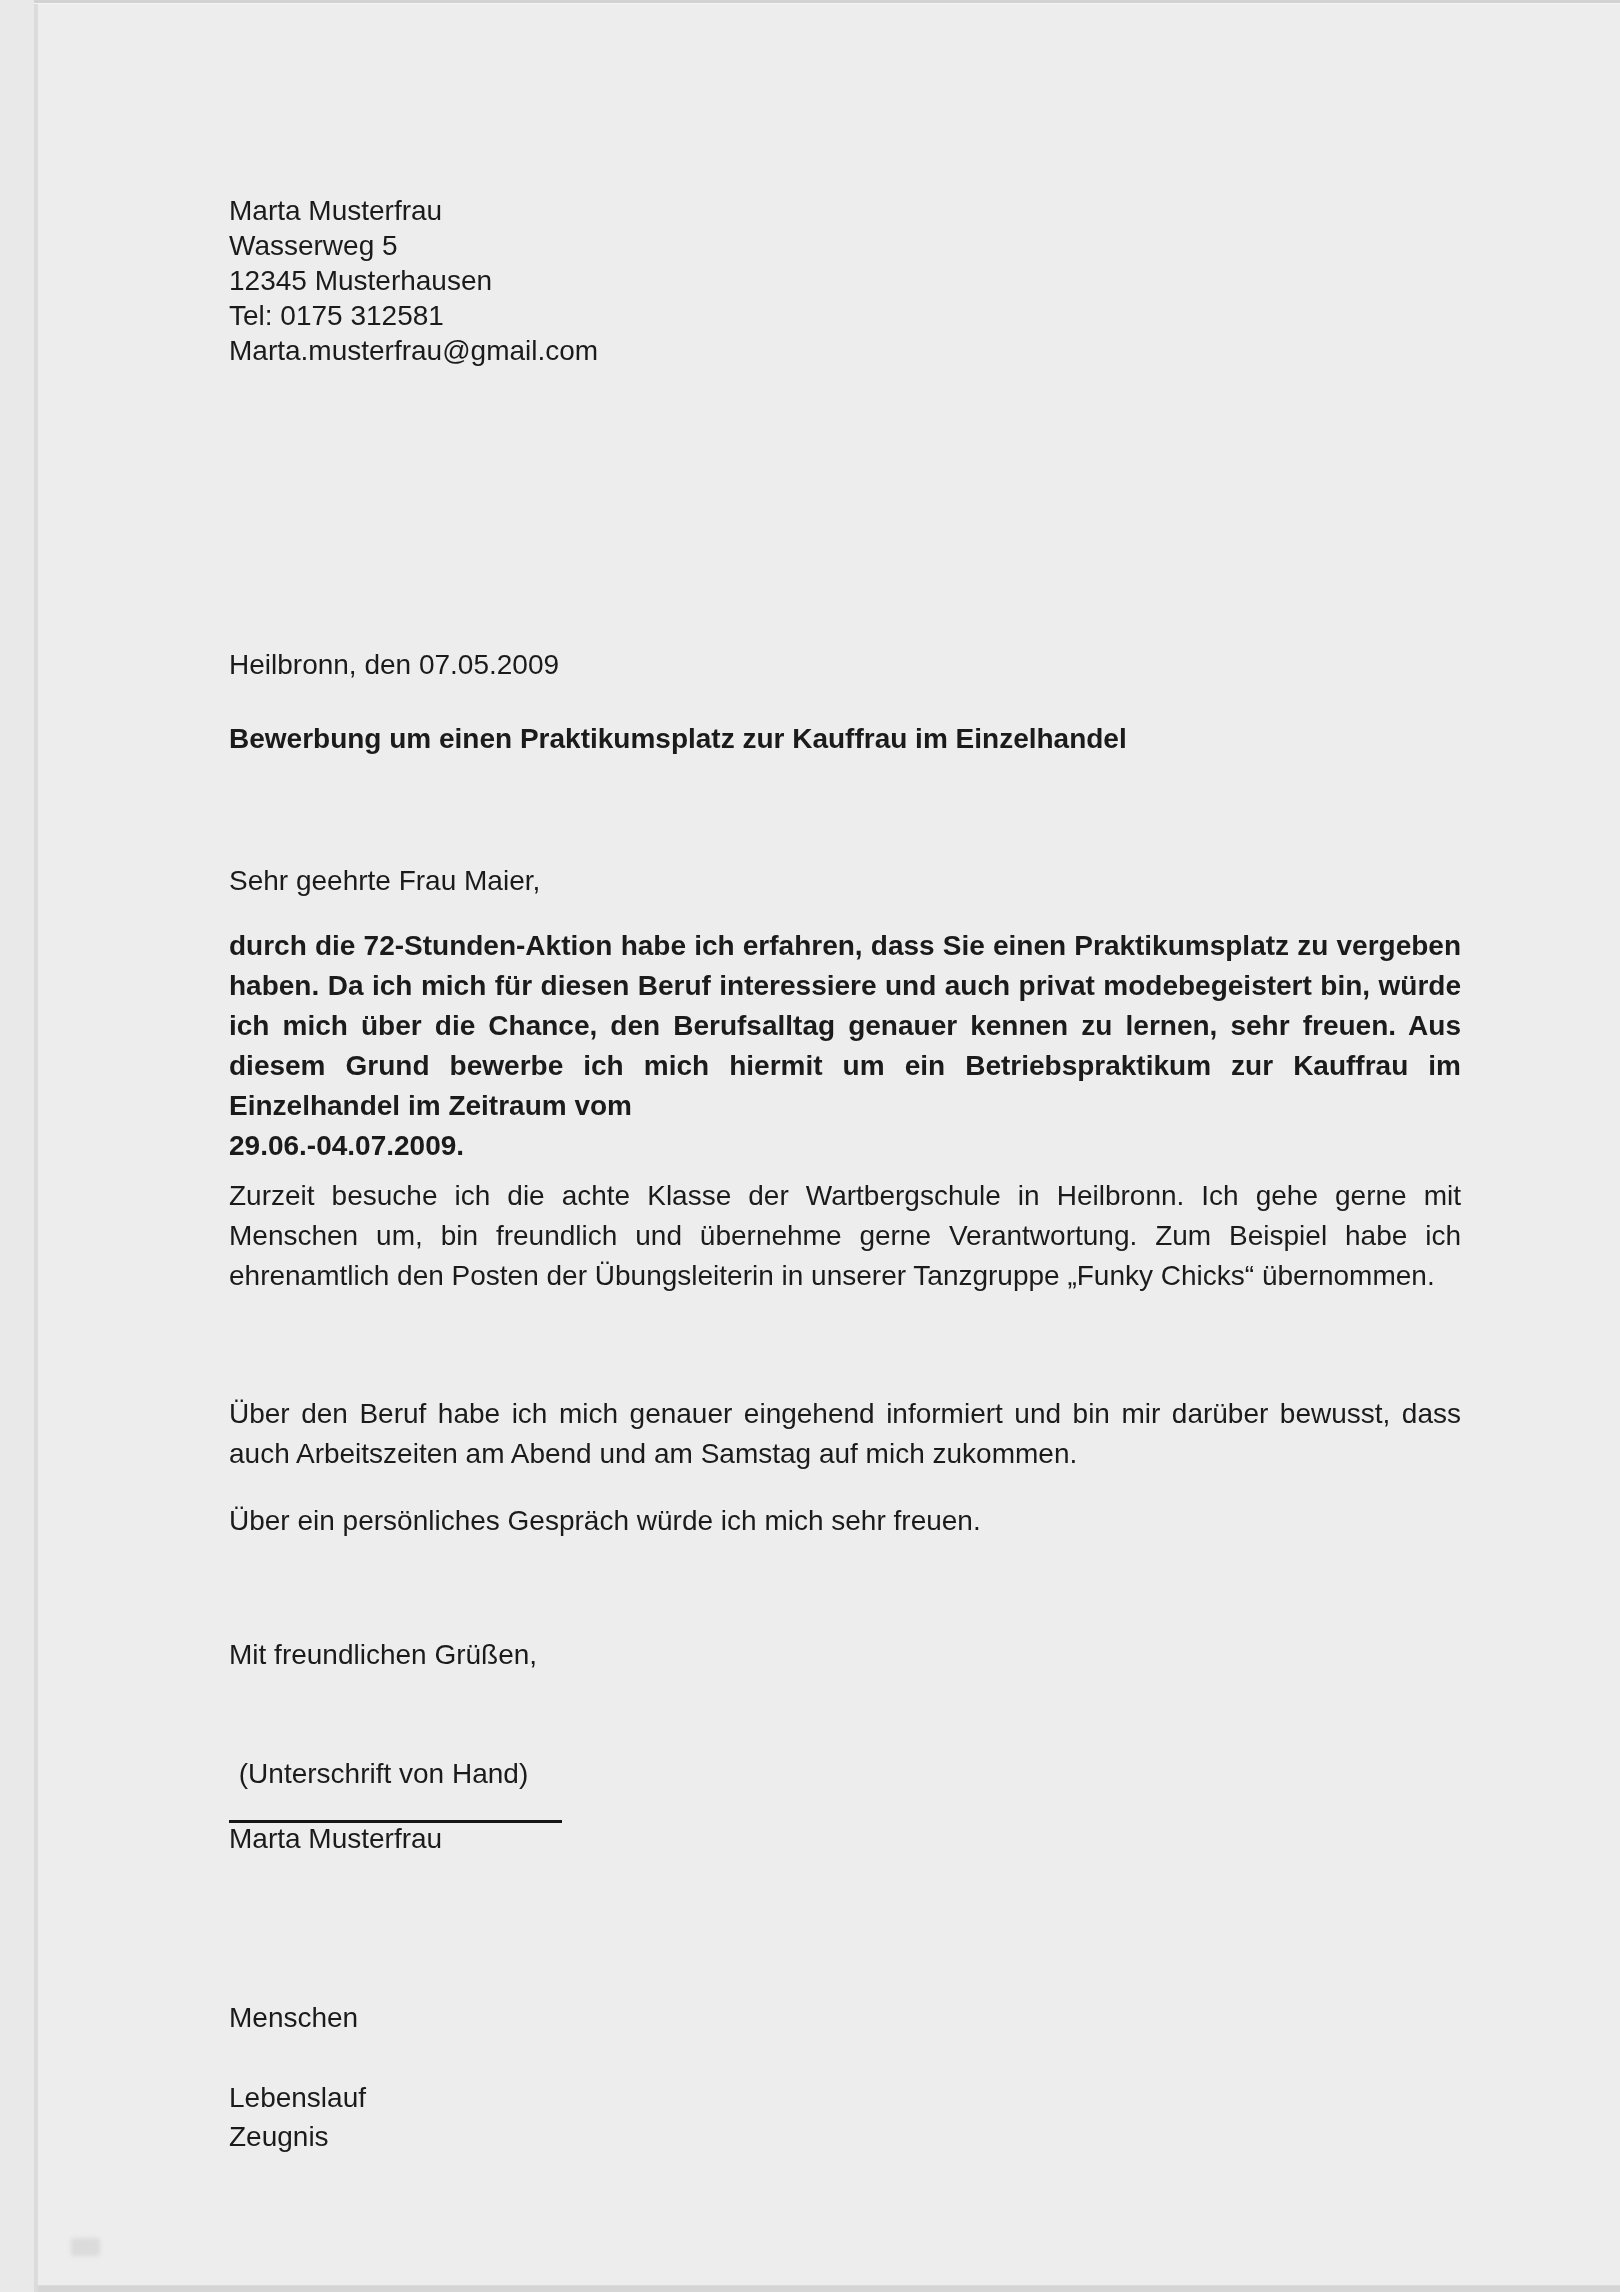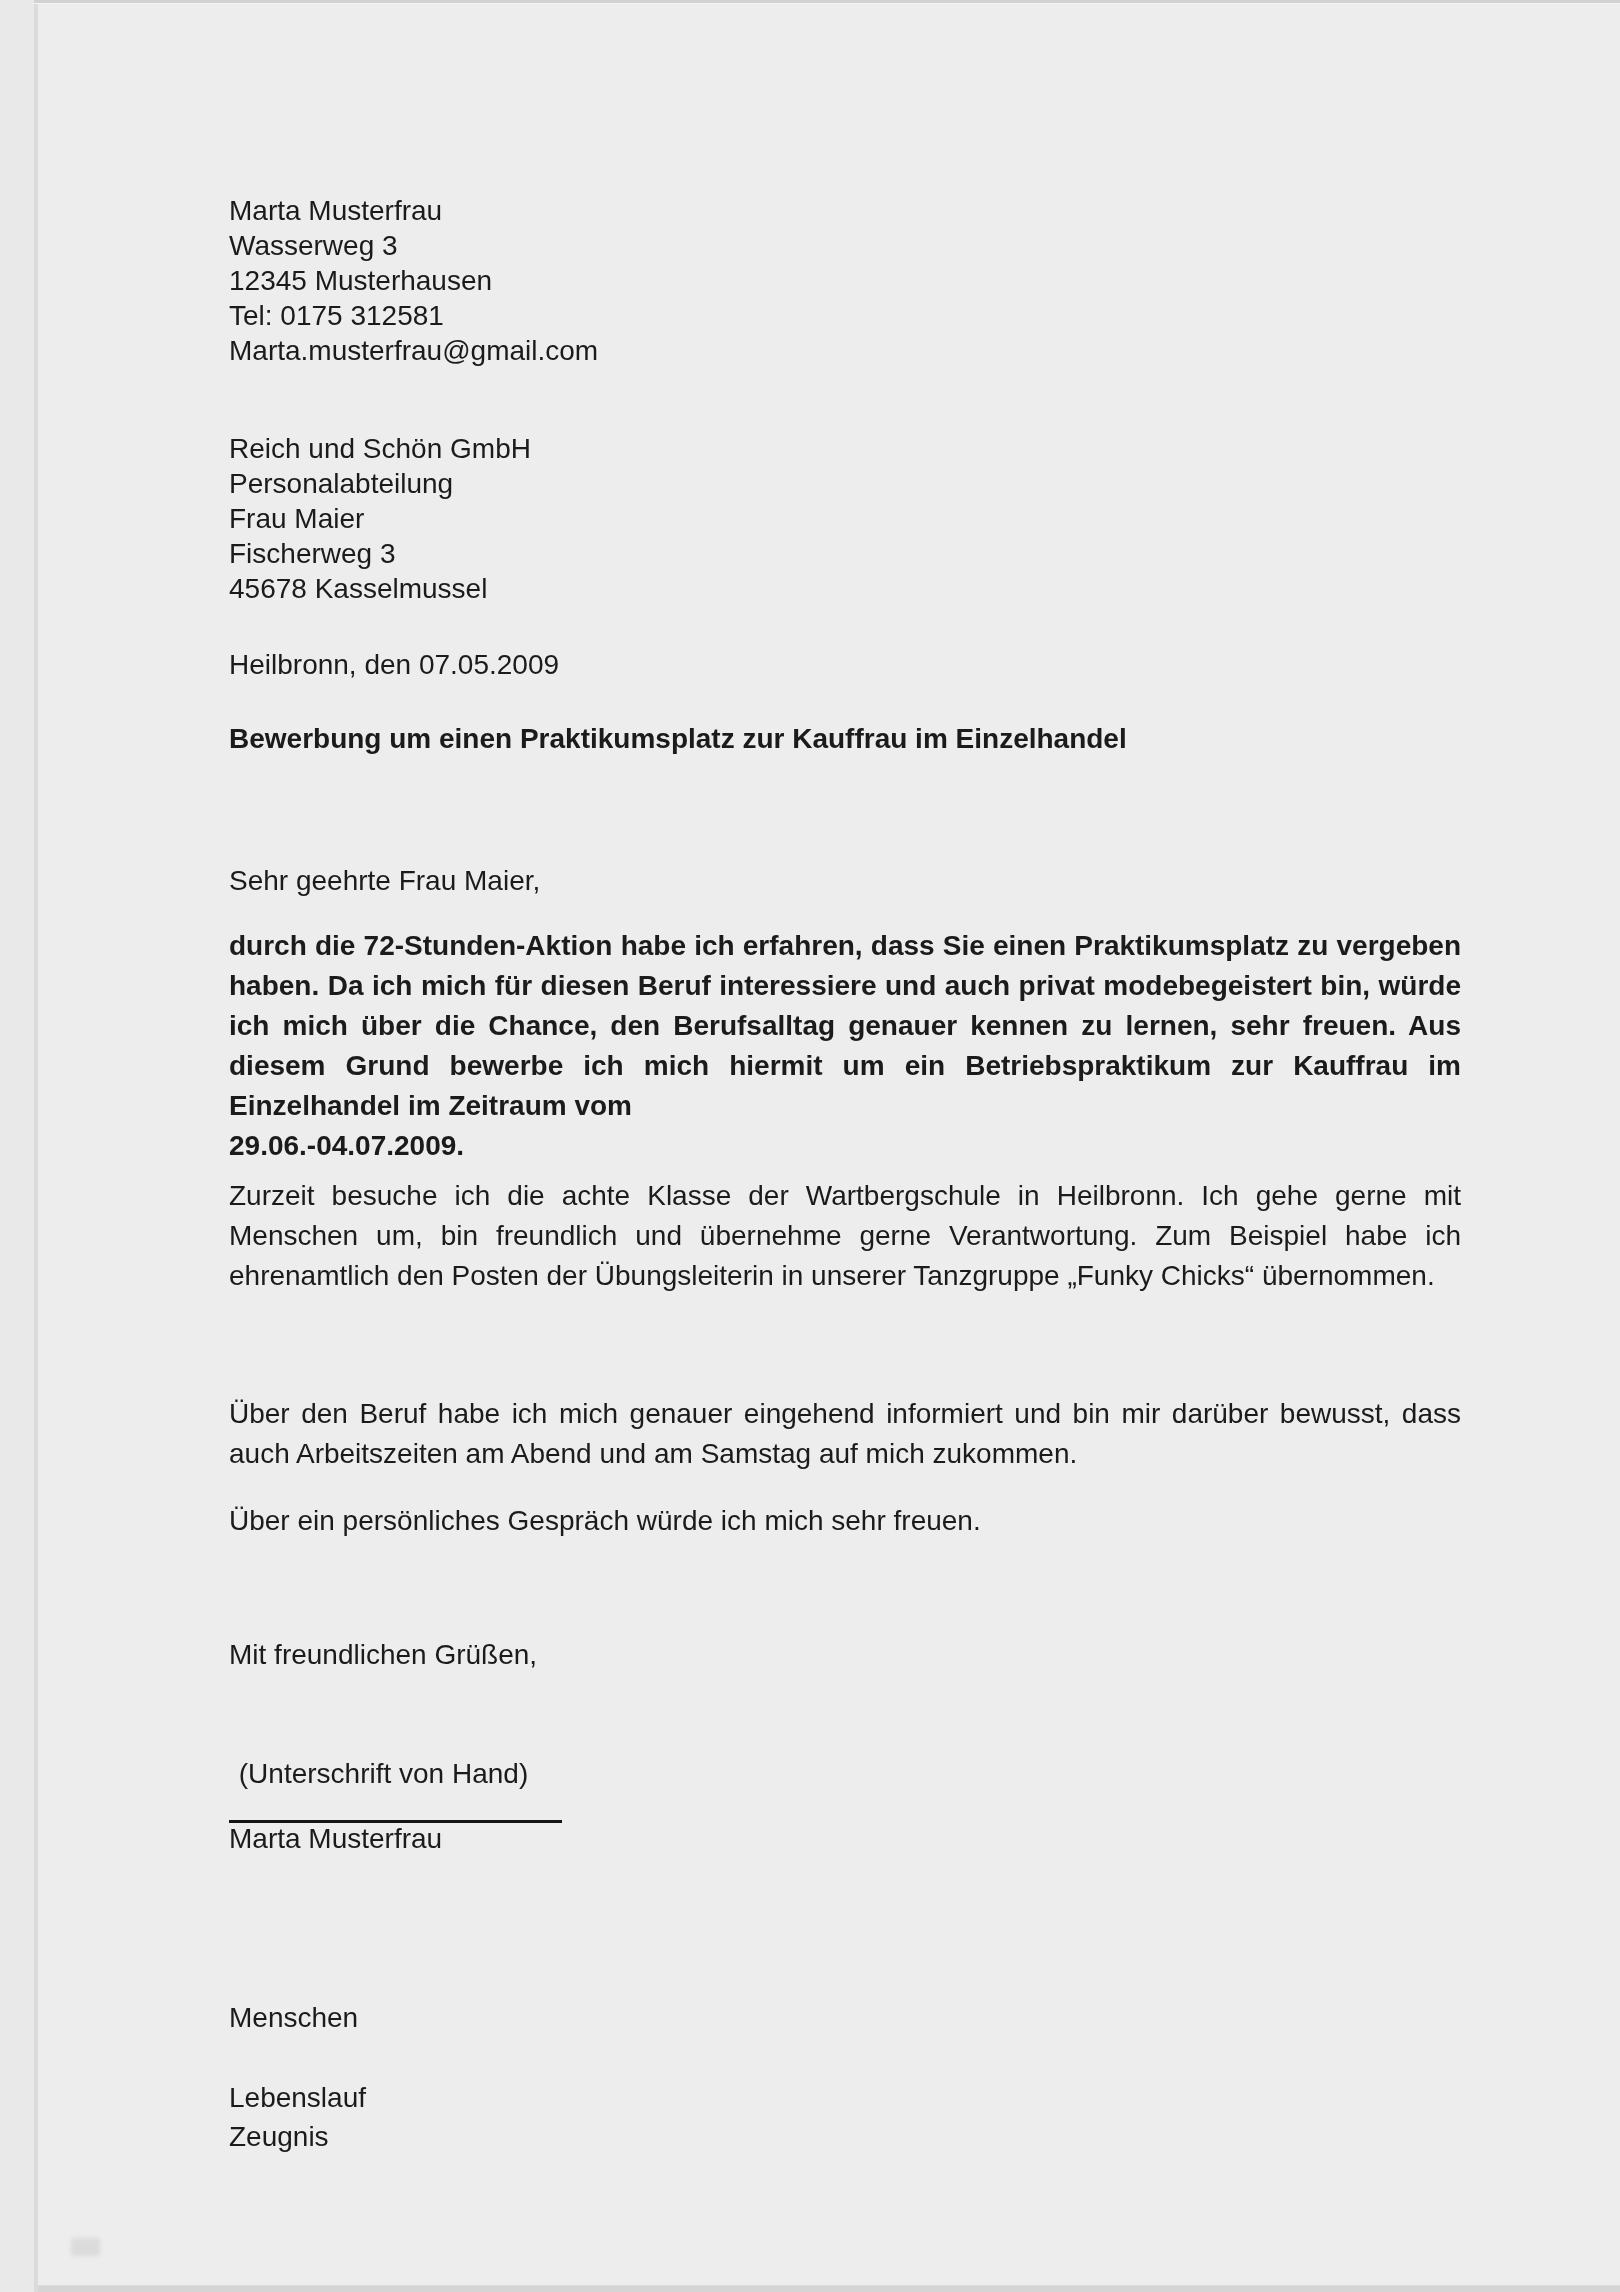--- a/index.html
+++ b/index.html
@@ -73,33 +73,26 @@
     border-radius: 2px;
   }
 </style>
 </head>
 <body>
 
 <div class="page">
 
   <div class="block sender">
     <div>Marta Musterfrau</div>
-    <div>Wasserweg 3</div>
+    <div>Wasserweg 5</div>
     <div>12345 Musterhausen</div>
     <div>Tel: 0175 312581</div>
     <div>Marta.musterfrau@gmail.com</div>
   </div>
 
-  <div class="block recipient">
-    <div>Reich und Schön GmbH</div>
-    <div>Personalabteilung</div>
-    <div>Frau Maier</div>
-    <div>Fischerweg 3</div>
-    <div>45678 Kasselmussel</div>
-  </div>
 
   <div class="block dateline">Heilbronn, den 07.05.2009</div>
 
   <div class="block subject">Bewerbung um einen Praktikumsplatz zur Kauffrau im Einzelhandel</div>
 
   <div class="block salutation">Sehr geehrte Frau Maier,</div>
 
   <p class="block para just p1"><span>durch die 72-Stunden-Aktion habe ich erfahren, dass Sie einen Praktikumsplatz zu vergeben haben. Da ich mich für diesen Beruf interessiere und auch privat modebegeistert bin, würde ich mich über die Chance, den Berufsalltag genauer kennen zu lernen, sehr freuen. Aus diesem Grund bewerbe ich mich hiermit um ein Betriebspraktikum zur Kauffrau im Einzelhandel im Zeitraum vom</span><br><span>29.06.-04.07.2009.</span></p>
 
   <p class="block para just p2">Zurzeit besuche ich die achte Klasse der Wartbergschule in Heilbronn. Ich gehe gerne mit Menschen um, bin freundlich und übernehme gerne Verantwortung. Zum Beispiel habe ich ehrenamtlich den Posten der Übungsleiterin in unserer Tanzgruppe „Funky Chicks“ übernommen.</p>

